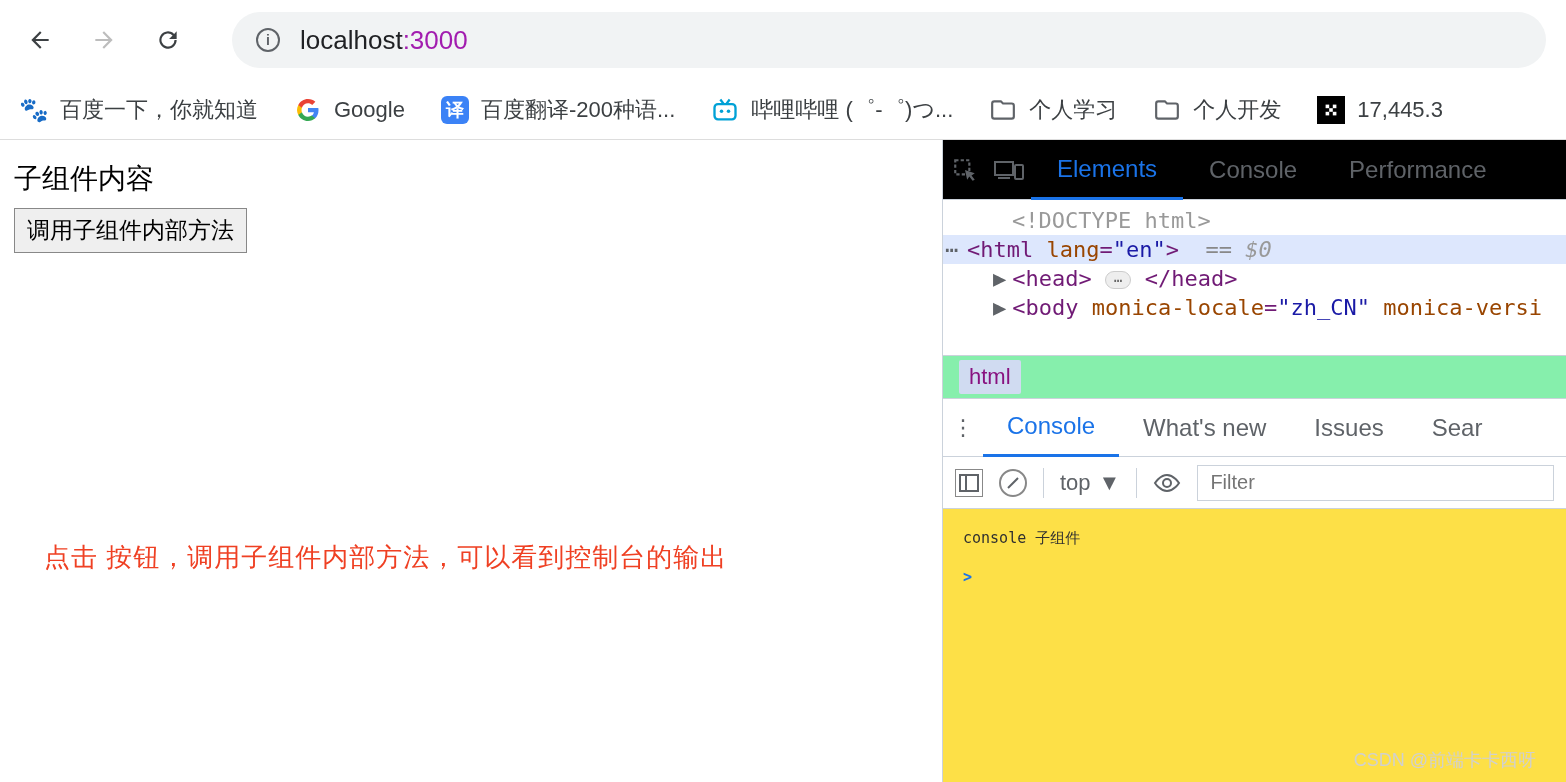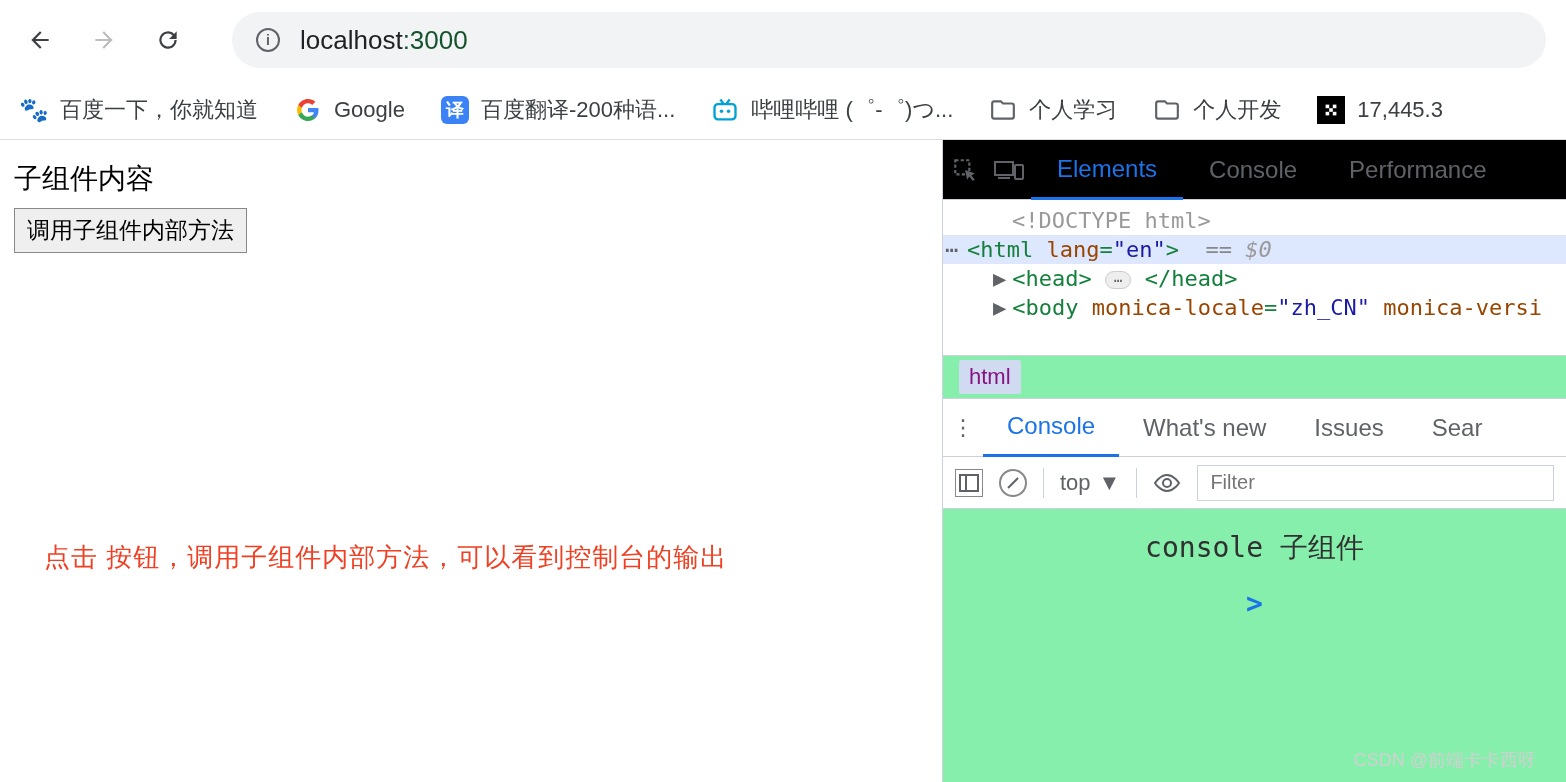--- a/index.html
+++ b/index.html
@@ -5,21 +5,21 @@
 * { box-sizing: border-box; margin: 0; padding: 0; }
 body { font-family: -apple-system, "Helvetica Neue", Arial, sans-serif; width: 1566px; height: 782px; overflow: hidden; background: #fff; }
 
 
 .browser-top { height: 80px; display: flex; align-items: center; padding: 0 20px; gap: 24px; background: #fff; }
 .nav-btn { width: 40px; height: 40px; display: flex; align-items: center; justify-content: center; color: #444; cursor: pointer; }
 .nav-btn.disabled { color: #bbb; }
 .url-bar { flex: 1; height: 56px; background: #f1f3f4; border-radius: 28px; display: flex; align-items: center; padding: 0 24px; gap: 20px; margin-left: 20px; }
 .url-bar .info-icon { width: 24px; height: 24px; border: 2px solid #5f6368; border-radius: 50%; display: flex; align-items: center; justify-content: center; font-size: 14px; font-weight: bold; color: #5f6368; }
 .url-text { font-size: 26px; color: #202124; }
-.url-gray { color: #14532d; }
+.url-gray { color: #a21caf; }
 
 
 .bookmark-bar { height: 60px; display: flex; align-items: center; padding: 0 20px; gap: 36px; font-size: 22px; color: #3c4043; border-bottom: 1px solid #ddd; }
 .bookmark { display: flex; align-items: center; gap: 12px; white-space: nowrap; }
 .bm-icon { width: 28px; height: 28px; display: flex; align-items: center; justify-content: center; border-radius: 6px; font-size: 18px; font-weight: bold; }
 .bm-baidu { color: #2932e1; font-size: 24px; }
 .bm-google { background: #fff; }
 .bm-trans { background: #3b82f6; color: #fff; }
 .bm-bili { color: #00a1d6; font-size: 22px; }
 .bm-folder { color: #5f6368; }
@@ -38,21 +38,21 @@
 .dt-tool-icon { width: 44px; height: 60px; display: flex; align-items: center; justify-content: center; color: #5f6368; }
 .dt-tab { padding: 0 26px; height: 60px; display: flex; align-items: center; font-family: -apple-system, Arial, sans-serif; font-size: 24px; color: #5f6368; }
 .dt-tab.active { color: #1a73e8; border-bottom: 3px solid #1a73e8; }
 
 .dt-elements { background: #fff; padding: 6px 0 0 0; flex: 0 0 auto; height: 155px; overflow: hidden; }
 .dt-line { padding: 2px 0 2px 24px; white-space: nowrap; }
 .dt-selected { background: #dde7fd; position: relative; }
 .dt-selected::before { content: "⋯"; position: absolute; left: 2px; color: #5f6368; }
 .dt-indent1 { padding-left: 50px; }
 .dt-triangle { color: #5f6368; margin-right: 6px; }
-.clr-tag { color: #15803d; }
+.clr-tag { color: #701a75; }
 .clr-attr-name { color: #994500; }
 .clr-attr-val { color: #1a1aa6; }
 .clr-doctype { color: #999; margin-left: 45px; }
 .clr-eq { color: #888; font-style: italic; }
 .clr-dollar { color: #999; font-style: italic; }
 .ellipsis-badge { display: inline-block; background: #eee; border: 1px solid #ccc; border-radius: 10px; padding: 0 8px; font-size: 14px; color: #666; vertical-align: middle; }
 
 .dt-breadcrumb { height: 44px; background: #86efac; display: flex; align-items: center; padding: 0 16px; font-family: -apple-system, Arial, sans-serif; font-size: 22px; border-top: 1px solid #cbd2db; border-bottom: 1px solid #cbd2db; }
 .dt-breadcrumb .sel { background: #d0dbf1; padding: 4px 10px; border-radius:2px; color: #881280; }
 
@@ -64,21 +64,21 @@
 
 .dt-console-toolbar { height: 52px; display: flex; align-items: center; gap: 16px; padding: 0 12px; border-bottom: 1px solid #cbd2db; font-family: -apple-system, Arial, sans-serif; font-size: 22px; color: #5f6368; }
 .dt-ctb-icon { width: 28px; height: 28px; display: flex; align-items: center; justify-content: center; border: 1px solid #888; }
 .dt-ctb-clear { width: 28px; height: 28px; border: 2px solid #888; border-radius: 50%; display: flex; align-items: center; justify-content: center; }
 .dt-ctb-sep { width: 1px; height: 30px; background: #cbd2db; }
 .dt-ctb-ctx { display: flex; align-items: center; gap: 8px; }
 .dt-ctb-eye { font-size: 24px; }
 .dt-ctb-filter { flex: 1; }
 .dt-ctb-filter input { width: 100%; height: 36px; border: 1px solid #cbd2db; padding: 0 12px; font-size: 20px; font-family: inherit; }
 
-.dt-console-body { flex: 1; background: #86efac; padding: 20px 20px; font-size: 28px; text-align: center; }
+.dt-console-body { flex: 1; background: #fde047; padding: 20px 20px; font-size: 15px; }
 .dt-console-line { margin-bottom: 20px; color: #303030; }
 .dt-console-prompt { color: #1a73e8; font-weight: bold; }
 
 .watermark { position: absolute; right: 30px; bottom: 10px; font-size: 18px; color: #d0d0d0; font-family: -apple-system, Arial, sans-serif; }
 
 svg { display: block; }
 </style>
 </head>
 <body>
 

